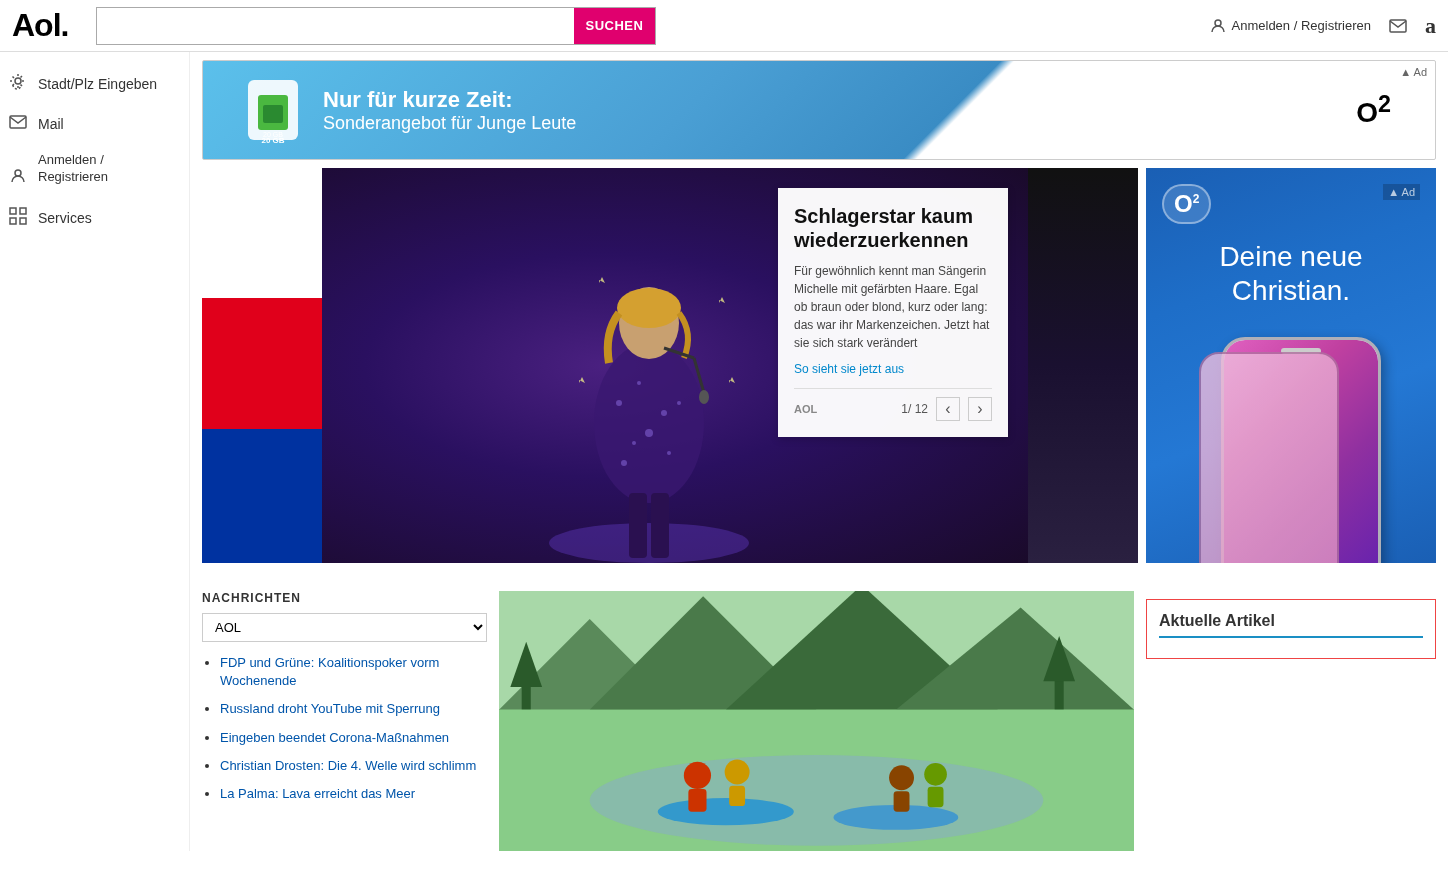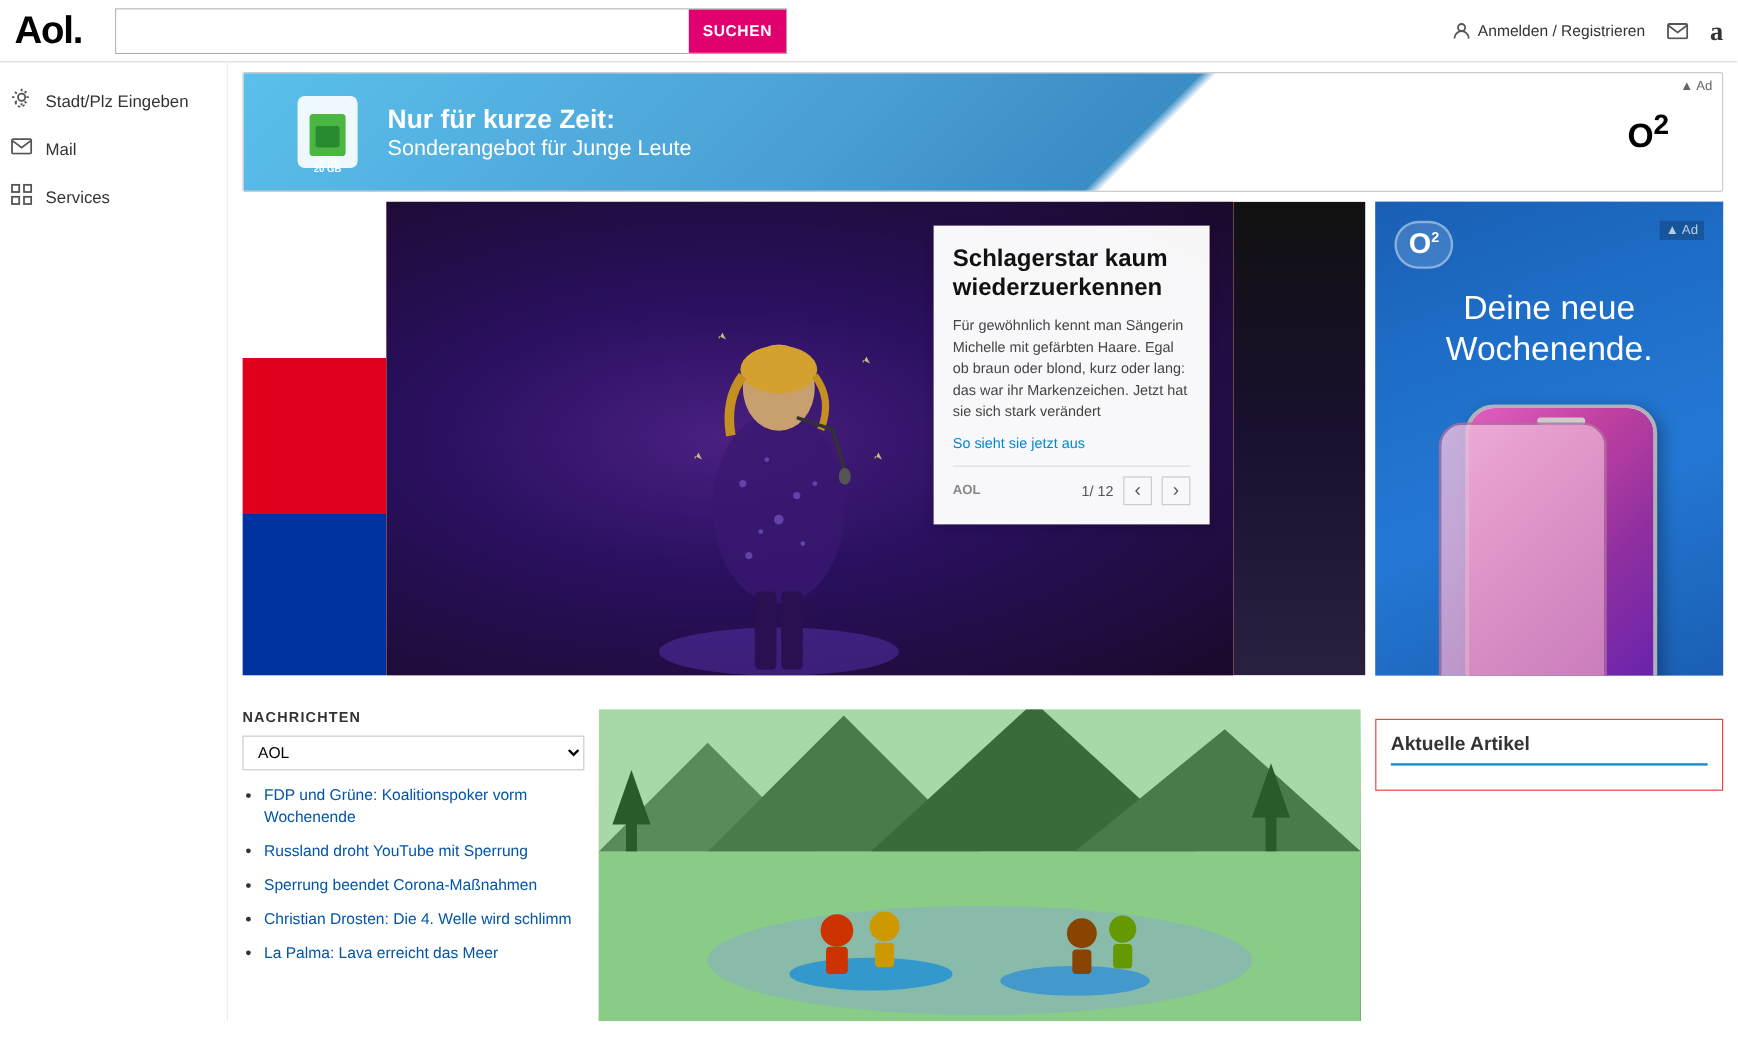--- a/index.html
+++ b/index.html
@@ -173,21 +173,21 @@
       display: flex;
       flex-direction: column;
     }
     #flag-img {
       flex: 1;
       background: linear-gradient(to bottom, #fff 33%, #e0001b 33%, #e0001b 66%, #0032a0 66%);
     }
     #slide-main {
       flex: 1;
       position: relative;
-      background: #7f1d1d;
+      background: #eab308;
       overflow: hidden;
     }
     #slide-main-img {
       width: 100%;
       height: 100%;
       background: radial-gradient(ellipse at 40% 50%, #4a2080 0%, #2a1060 40%, #1a0a2a 100%);
       position: absolute;
       top: 0; left: 0;
     }
     #slide-info-box {
@@ -467,20 +467,29 @@
       <span class="sidebar-icon">
         <svg width="18" height="14" viewBox="0 0 18 14" fill="none" stroke="#555" stroke-width="1.5">
           <rect x="1" y="1" width="16" height="12" rx="1"></rect>
           <path d="M1 2l8 6 8-6"></path>
         </svg>
       </span>
       <span>Mail</span>
     </div>
     <div class="sidebar-item">
       <span class="sidebar-icon">
+        <svg width="16" height="16" viewBox="0 0 16 16" fill="none" stroke="#555" stroke-width="1.5">
+          <circle cx="8" cy="5" r="3"></circle>
+          <path d="M2 14c0-3.3 2.7-6 6-6s6 2.7 6 6"></path>
+        </svg>
+      </span>
+      <span style="font-size:13px; line-height:1.3;">Anmelden /<br>Registrieren</span>
+    </div>
+    <div class="sidebar-item">
+      <span class="sidebar-icon">
         <svg width="18" height="18" viewBox="0 0 18 18" fill="none" stroke="#555" stroke-width="1.5">
           <rect x="1" y="1" width="6" height="6"></rect>
           <rect x="11" y="1" width="6" height="6"></rect>
           <rect x="1" y="11" width="6" height="6"></rect>
           <rect x="11" y="11" width="6" height="6"></rect>
         </svg>
       </span>
       <span>Services</span>
     </div>
   </div>
@@ -579,21 +588,21 @@
         </div>
       </div>
 
       <div id="right-ad" style="width:290px; flex-shrink:0; height:395px;">
         <div id="right-ad-top">
           <div id="o2-logo-right">O<sup style="font-size:12px;">2</sup></div>
           <div id="right-ad-close">▲ Ad</div>
         </div>
         <div id="right-ad-headline">
           <span>Deine neue</span><br>
-          <span>Wochenende.</span>
+          <span>Christian.</span>
         </div>
 
         <div id="phone-graphic">
           <div id="phone-outer">
             <div id="phone-screen"></div>
             <div id="phone-notch"></div>
           </div>
 
           <div style="position:absolute; top:25px; left:8px; width:140px; height:240px; background:linear-gradient(135deg,#f0c0e0,#e090c0); border-radius:20px; border:2px solid #b070a0; opacity:0.8; z-index:0;"></div>
         </div>
@@ -607,21 +616,21 @@
     <div id="bottom-section">
 
       <div id="news-section">
         <div id="news-title">NACHRICHTEN</div>
         <select id="news-source-select">
           <option>AOL</option>
         </select>
         <ul id="news-list">
           <li><a>FDP und Grüne: Koalitionspoker vorm Wochenende</a></li>
           <li><a>Russland droht YouTube mit Sperrung</a></li>
-          <li><a>Sperrung beendet Corona-Maßnahmen</a></li>
+          <li><a>Eingeben beendet Corona-Maßnahmen</a></li>
           <li><a>Christian Drosten: Die 4. Welle wird schlimm</a></li>
           <li><a>La Palma: Lava erreicht das Meer</a></li>
         </ul>
       </div>
 
       <div id="video-area">
         <span id="walbusch-label">walbusch.de</span>
 
         <svg width="100%" height="100%" viewBox="0 0 560 260" preserveAspectRatio="xMidYMid slice" style="position:absolute; top:0; left:0;">
 

